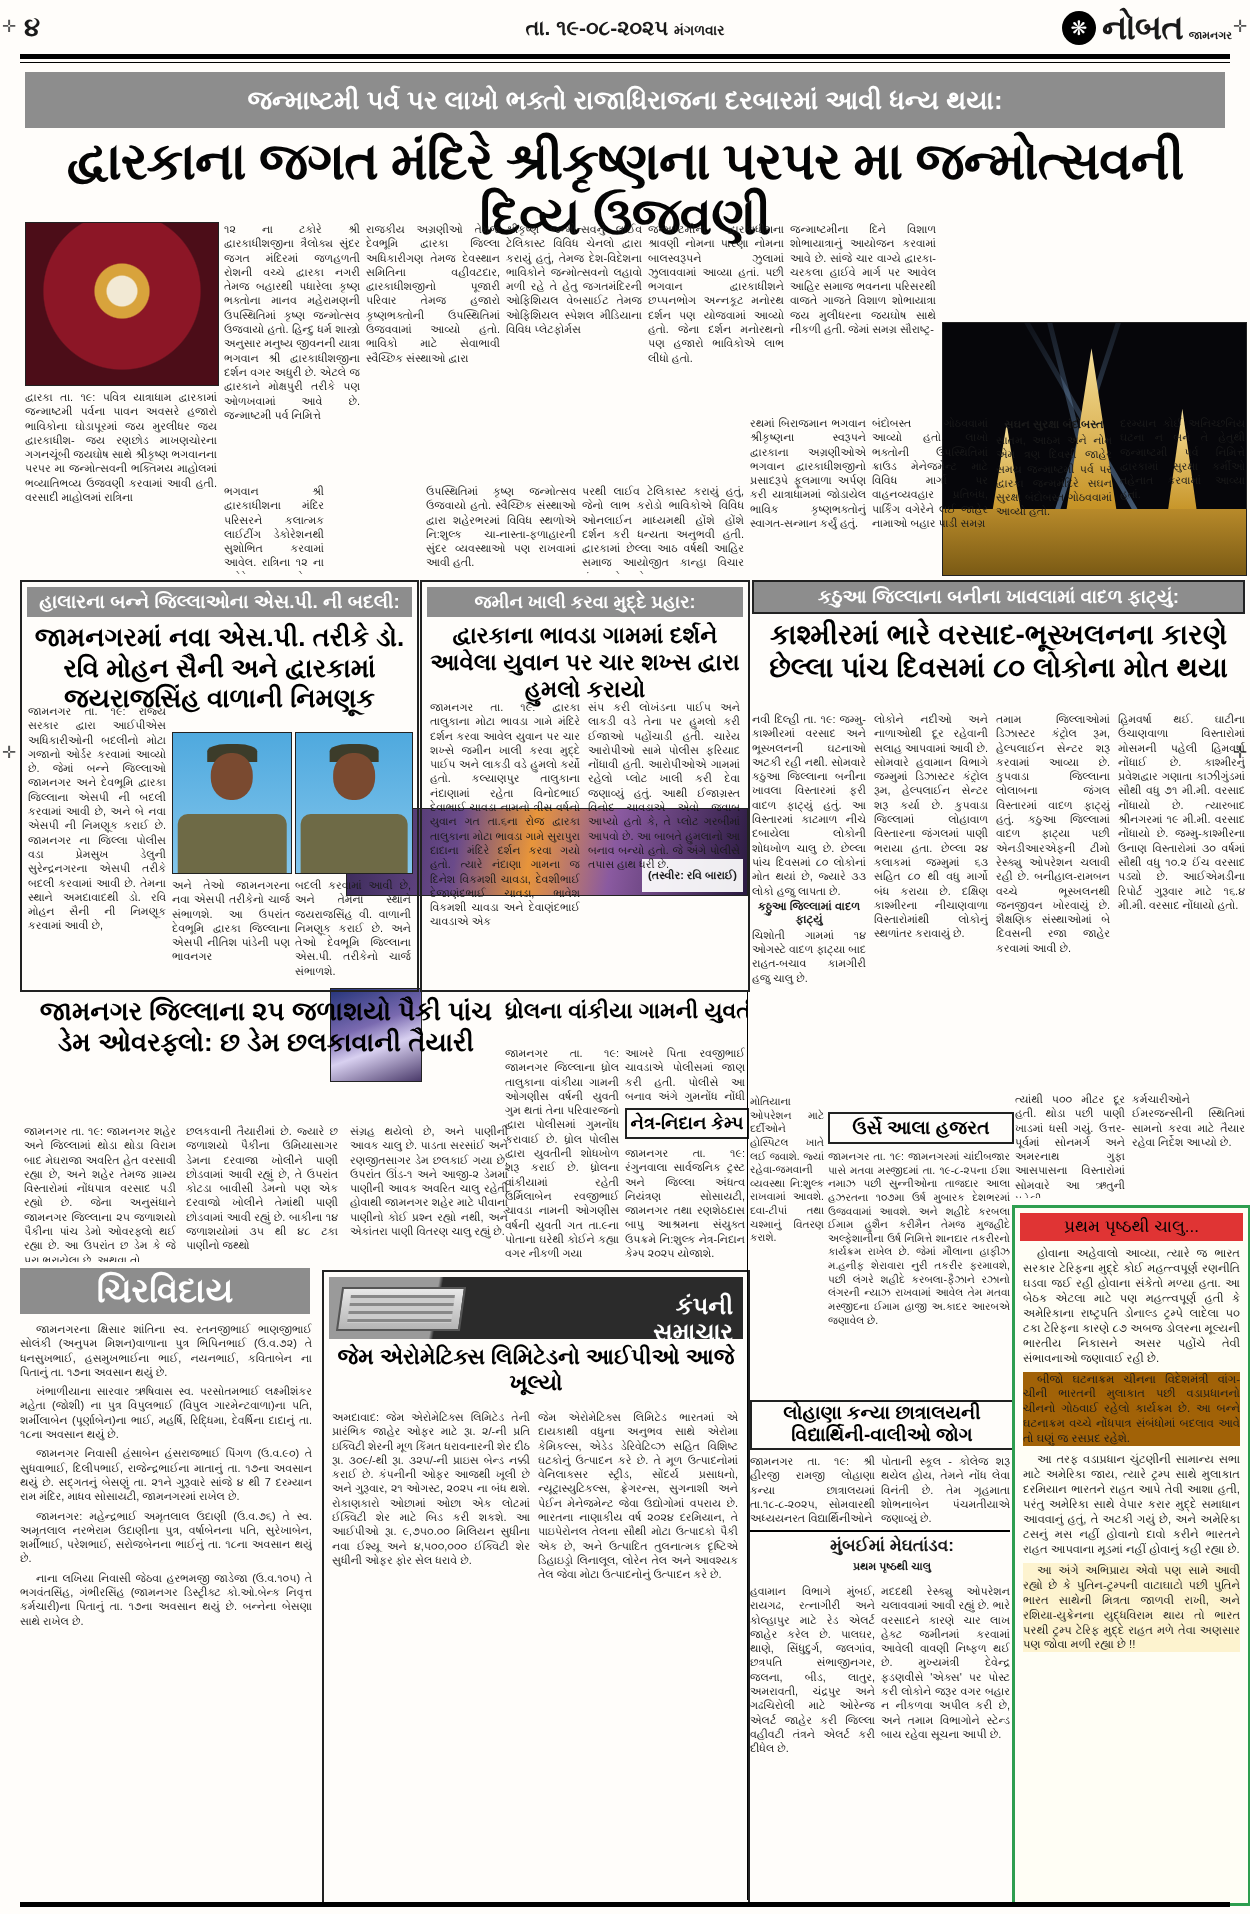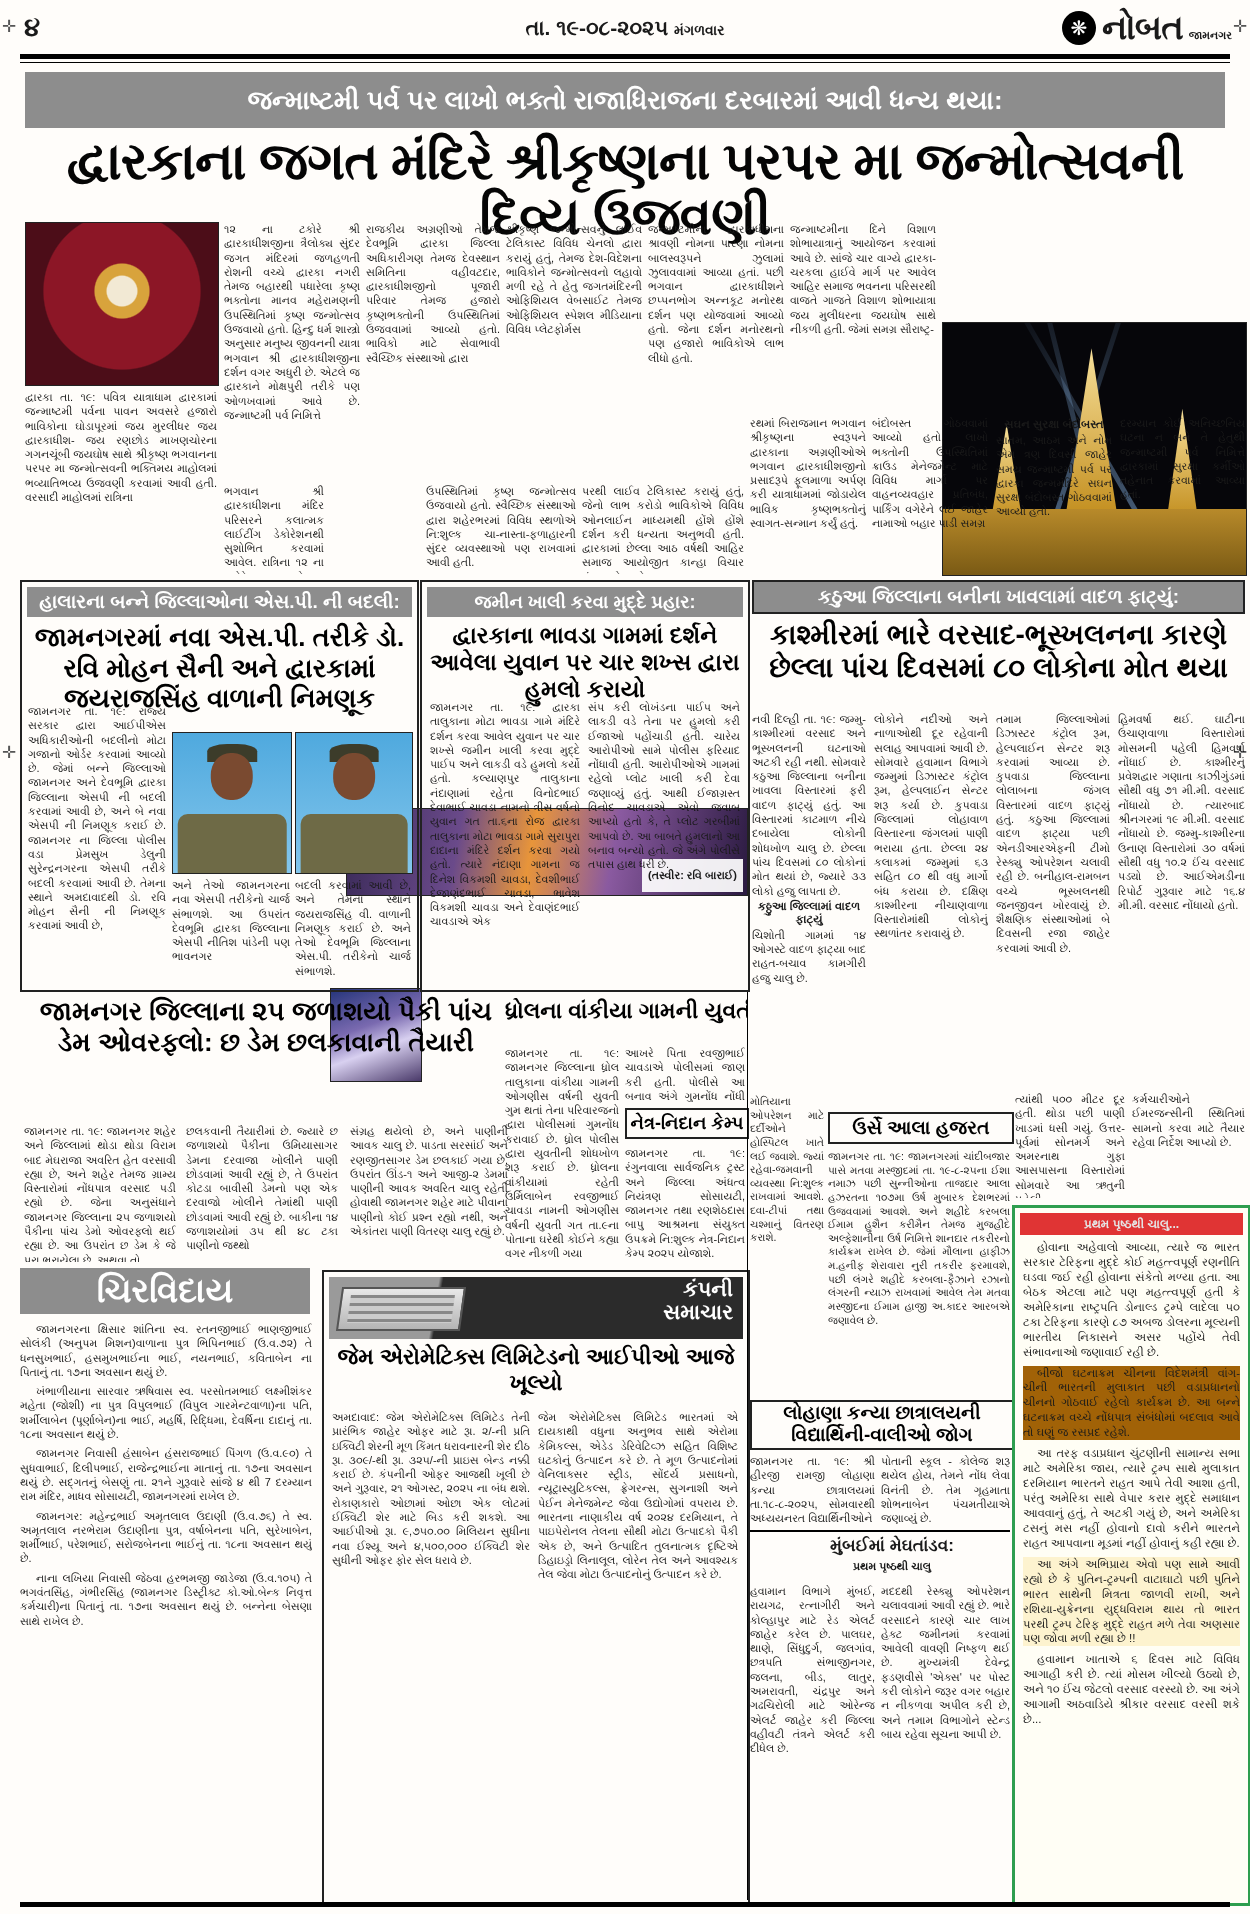--- a/index.html
+++ b/index.html
@@ -31,30 +31,30 @@
   .tbase{position:absolute;bottom:0;left:0;right:0;height:26%;background:linear-gradient(#b88a2a,#7a5a14);}
   .beam{position:absolute;width:5px;height:130%;background:linear-gradient(rgba(140,190,255,.0),rgba(150,200,255,.55));transform-origin:bottom;}
   .offph{background:linear-gradient(#4fa9de,#83c6ec);position:relative;overflow:hidden;border:1px solid #222;}
   .offph .head{position:absolute;top:14%;left:50%;transform:translateX(-50%);width:36%;height:34%;background:#7a4a30;border-radius:46%;}
   .offph .cap{position:absolute;top:8%;left:50%;transform:translateX(-50%);width:42%;height:13%;background:#3c3c2a;border-radius:40% 40% 0 0;}
   .offph .torso{position:absolute;bottom:-2%;left:50%;transform:translateX(-50%);width:92%;height:44%;background:#6e6a46;border-radius:10px 10px 0 0;}
   .caption{position:absolute;right:4px;bottom:3px;background:rgba(255,255,255,.92);font-size:11px;font-weight:bold;padding:10px 6px;}
   .boxed{border:2px solid #222;}
   .vrule{background:#000;}
   .fpbox{border:3px solid #2e9e4f;background:#fffef5;}
-  .fphead{background:#e03434;color:#e5e5e5;font-weight:bold;text-align:center;font-size:12px;padding:4px 0;margin:5px;}
+  .fphead{background:#e03434;color:#000000;font-weight:normal;text-align:center;font-size:17px;padding:4px 0;margin:5px;}
   .fpbox .col{padding:0 8px;}
   .fpbox p{margin:0 0 6px 0;text-indent:14px;}
   .p-green{background:#a16207;}
   .p-yellow{background:#fdf3cf;}
   .complogo{background:linear-gradient(100deg,#9a9a9a 0 26%,#2b2b2b 27% 100%);position:relative;}
   .laptop{position:absolute;left:10px;top:10px;width:120px;height:40px;background:linear-gradient(#e8e8e8,#b5b5b5);border:2px solid #555;transform:skewX(-8deg);}
   .laptop:after{content:"";position:absolute;left:8px;top:6px;right:8px;bottom:6px;
     background:repeating-linear-gradient(#888 0 3px,#ccc 3px 8px);}
-  .comp-title{position:absolute;right:10px;top:0;color:#fff;font-weight:900;font-size:21px;text-align:right;line-height:1.1;}
+  .comp-title{position:absolute;right:10px;top:16px;color:#fff;font-weight:900;font-size:24px;text-align:right;line-height:1.1;}
   .obit p{margin:0 0 5px 0;text-indent:16px;}
 </style>
 </head>
 <body>
 
 <div class="page">
 
   <span class="regmark" style="left:2px;top:16px;">✛</span>
   <span class="regmark" style="left:1233px;top:16px;">✛</span>
   <span class="regmark" style="left:2px;top:742px;">✛</span>
@@ -207,20 +207,19 @@
     <div style="position:absolute;left:214px;top:138px;width:200px;height:486px;" class="col">જેમ એરોમેટિક્સ લિમિટેડ ભારતમાં એ દાયકાથી વધુના અનુભવ સાથે એરોમા કેમિકલ્સ, એડેડ ડેરિવેટિવ્ઝ સહિત વિશિષ્ટ ઘટકોનું ઉત્પાદન કરે છે. તે મૂળ ઉત્પાદનોમાં વેનિલાક્સર સ્ટ્રીડ, સોંદર્ય પ્રસાધનો, ન્યૂટ્રાસ્યુટિકલ્સ, ફ્રેગરન્સ, સુગનાશી અને પેઈન મેનેજમેન્ટ જેવા ઉદ્યોગોમાં વપરાય છે. ભારતના નાણાકીય વર્ષ ૨૦૨૪ દરમિયાન, તે પાઇપેરોનલ તેલના સૌથી મોટા ઉત્પાદકો પૈકી એક છે, અને ઉત્પાદિત તુલનાત્મક દૃષ્ટિએ ડિહાઇડ્રો લિનાલૂલ, લોરેન તેલ અને આવશ્યક તેલ જેવા મોટા ઉત્પાદનોનું ઉત્પાદન કરે છે.</div>
   </div>
 
   <div class="abs fpbox" style="left:1012px;top:1205px;width:233px;height:695px;">
     <div class="fphead">પ્રથમ પૃષ્ઠથી ચાલુ...</div>
     <div class="col" style="font-size:11.5px;">
       <p>હોવાના અહેવાલો આવ્યા, ત્યારે જ ભારત સરકાર ટેરિફના મુદ્દે કોઈ મહત્ત્વપૂર્ણ રણનીતિ ઘડવા જઈ રહી હોવાના સંકેતો મળ્યા હતા. આ બેઠક એટલા માટે પણ મહત્ત્વપૂર્ણ હતી કે અમેરિકાના રાષ્ટ્રપતિ ડોનાલ્ડ ટ્રમ્પે લાદેલા ૫૦ ટકા ટેરિફના કારણે ૮૭ અબજ ડોલરના મૂલ્યની ભારતીય નિકાસને અસર પહોંચે તેવી સંભાવનાઓ જણાવાઈ રહી છે.</p>
       <p class="p-green">બીજો ઘટનાક્રમ ચીનના વિદેશમંત્રી વાંગ-ચીની ભારતની મુલાકાત પછી વડાપ્રધાનનો ચીનનો ગોઠવાઈ રહેલો કાર્યક્રમ છે. આ બન્ને ઘટનાક્રમ વચ્ચે નોંધપાત્ર સંબંધોમાં બદલાવ આવે તો ઘણું જ રસપ્રદ રહેશે.</p>
       <p>આ તરફ વડાપ્રધાન ચુંટણીની સામાન્ય સભા માટે અમેરિકા જાય, ત્યારે ટ્રમ્પ સાથે મુલાકાત દરમિયાન ભારતને રાહત આપે તેવી આશા હતી, પરંતુ અમેરિકા સાથે વેપાર કરાર મુદ્દે સમાધાન આવવાનું હતું, તે અટકી ગયું છે, અને અમેરિકા ટસનું મસ નહીં હોવાનો દાવો કરીને ભારતને રાહત આપવાના મૂડમાં નહીં હોવાનું કહી રહ્યા છે.</p>
       <p class="p-yellow">આ અંગે અભિપ્રાય એવો પણ સામે આવી રહ્યો છે કે પુતિન-ટ્રમ્પની વાટાઘાટો પછી પુતિને ભારત સાથેની મિત્રતા જાળવી રાખી, અને રશિયા-યુક્રેનના યુદ્ધવિરામ થાય તો ભારત પરથી ટ્રમ્પ ટેરિફ મુદ્દે રાહત મળે તેવા અણસાર પણ જોવા મળી રહ્યા છે !!</p>
-      <p>હવામાન ખાતાએ ૬ દિવસ માટે વિવિધ આગાહી કરી છે. ત્યાં મોસમ ખીલ્યો ઉઠ્યો છે, અને ૧૦ ઈંચ જેટલો વરસાદ વરસ્યો છે. આ અંગે આગામી અઠવાડિયે શ્રીકાર વરસાદ વરસી શકે છે...</p>
     </div>
   </div>
 
   <div class="abs vrule" style="left:747px;top:992px;width:1px;height:908px;"></div>
   <div class="abs rule-heavy" style="left:20px;top:1902px;width:1210px;height:5px;"></div>
 
 </div>
 
 </body></html>

